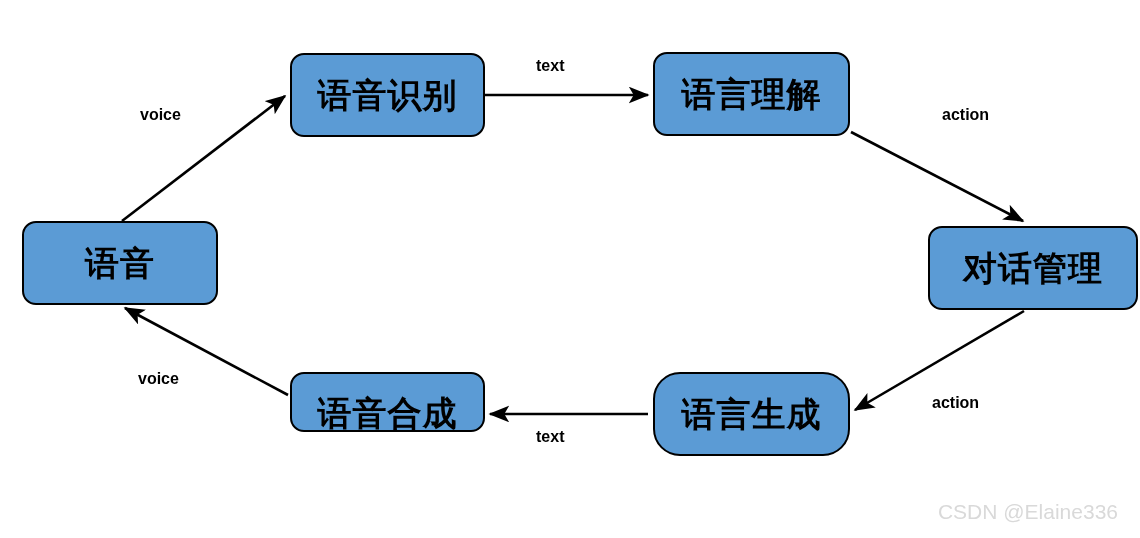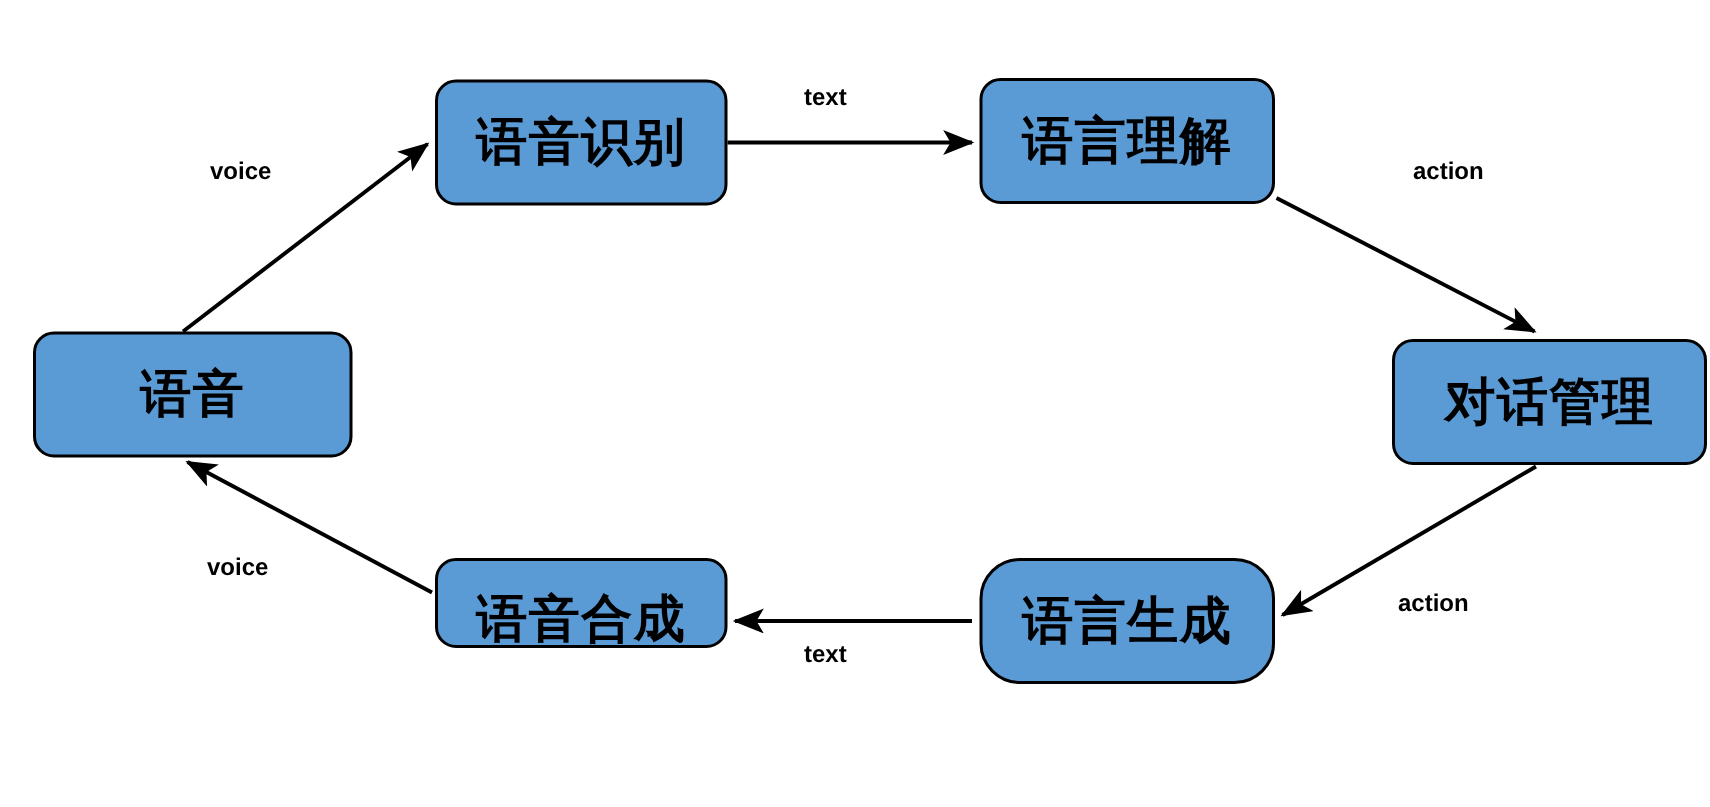--- a/index.html
+++ b/index.html
@@ -81,21 +81,21 @@
         <line x1="122" y1="221" x2="285" y2="96" marker-end="url(#arrowhead)"></line>
         <line x1="485" y1="95" x2="648" y2="95" marker-end="url(#arrowhead)"></line>
         <line x1="851" y1="132" x2="1023" y2="221" marker-end="url(#arrowhead)"></line>
         <line x1="1024" y1="311" x2="855" y2="410" marker-end="url(#arrowhead)"></line>
         <line x1="648" y1="414" x2="490" y2="414" marker-end="url(#arrowhead)"></line>
         <line x1="288" y1="395" x2="125" y2="308" marker-end="url(#arrowhead)"></line>
       </g>
   </svg>
 
   <div id="nodes-layer">
-      <div class="node" style="left: 22px; top: 221px; width: 213px; height: 84px;">
+      <div class="node" style="left: 22px; top: 221px; width: 196px; height: 84px;">
         <span class="node-label">语音</span>
       </div>
       <div class="node" style="left: 290px; top: 53px; width: 195px; height: 84px;">
         <span class="node-label">语音识别</span>
       </div>
       <div class="node" style="left: 653px; top: 52px; width: 197px; height: 84px;">
         <span class="node-label">语言理解</span>
       </div>
       <div class="node" style="left: 928px; top: 226px; width: 210px; height: 84px;">
         <span class="node-label">对话管理</span>
@@ -109,13 +109,14 @@
     </div>
   <div id="labels-layer">
       <div class="edge-label" style="left: 140px; top: 106px;">voice</div>
       <div class="edge-label" style="left: 536px; top: 57px;">text</div>
       <div class="edge-label" style="left: 942px; top: 106px;">action</div>
       <div class="edge-label" style="left: 932px; top: 394px;">action</div>
       <div class="edge-label" style="left: 536px; top: 428px;">text</div>
       <div class="edge-label" style="left: 138px; top: 370px;">voice</div>
     </div>
 
+  <div class="watermark">CSDN @Elaine336</div>
 </div>
 
 </body></html>

